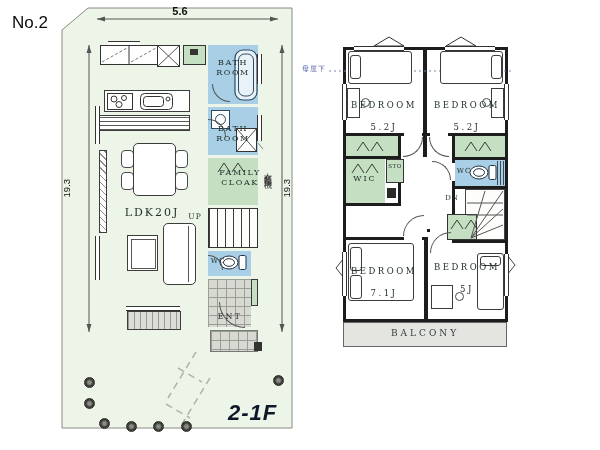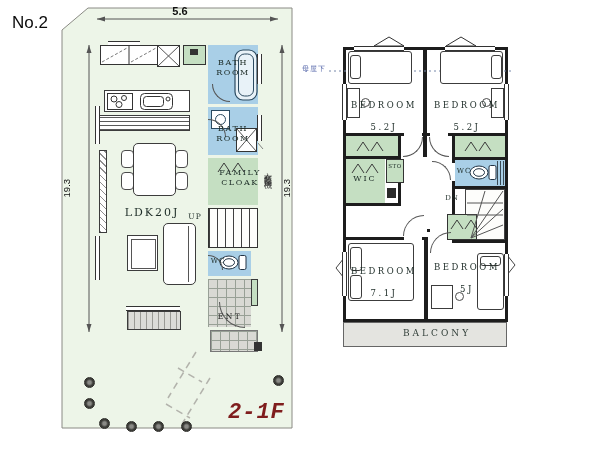--- a/index.html
+++ b/index.html
@@ -7,22 +7,22 @@
           font-family:"DejaVu Serif",serif;}
   .abs{position:absolute;}
   .wall{position:absolute;background:#1d1d1d;}
   .wallgap{position:absolute;background:#ffffff;}
   .room{position:absolute;box-sizing:border-box;}
   .blue{background:#a9cfe7;}
   .green{background:#c5dfc2;}
   .lbl{position:absolute;font-family:"DejaVu Serif",serif;color:#1c2b26;letter-spacing:1.6px;
        white-space:pre-line;text-align:center;line-height:1.3;font-size:8px;z-index:40;}
   .sans{font-family:"Liberation Sans",sans-serif;letter-spacing:0;}
-  .flabel{position:absolute;font-family:Liberation Mono, monospace;font-style:italic;font-weight:bold;
-          font-size:22px;color:#7f1d1d;letter-spacing:1px;z-index:40;}
+  .flabel{position:absolute;font-family:Liberation Sans, sans-serif;font-style:italic;font-weight:bold;
+          font-size:22px;color:#0f172a;letter-spacing:1px;z-index:40;}
   .furn{position:absolute;box-sizing:border-box;border:1.2px solid #3c3c3c;background:#fff;z-index:20;}
   .rnd{border-radius:5px;}
   .chair{position:absolute;box-sizing:border-box;border:1px solid #4a4a4a;background:#fff;border-radius:4px;z-index:19;}
   .circ{border-radius:50%;}
   .tiles{background-color:#d9d9d4;
          background-image:linear-gradient(#98a096 1px,transparent 1px),
                           linear-gradient(90deg,#98a096 1px,transparent 1px);
          background-size:9px 9px;}
   .treads{background-color:#fdfdfb;
           background-image:repeating-linear-gradient(90deg,#3f3f3f 0 1px,transparent 1px 8px);}
@@ -317,16 +317,16 @@
     <div style="letter-spacing:2.5px;font-size:8.5px;">7.1J</div>
   </div>
   <div class="lbl" style="left:427px;top:252px;width:80px;">
     <div style="letter-spacing:2.5px;font-size:8.5px;">BEDROOM</div>
     <div style="letter-spacing:2.5px;font-size:8.5px;">5J</div>
   </div>
   <div class="lbl" style="left:346px;top:174px;width:38px;letter-spacing:2px;">WIC</div>
   <div class="lbl" style="left:385px;top:163px;width:20px;font-size:5.5px;letter-spacing:0.5px;">STO</div>
   <div class="lbl" style="left:455px;top:167px;width:18px;font-size:7px;letter-spacing:1px;">WC</div>
   <div class="lbl" style="left:442px;top:194px;width:20px;font-size:7px;letter-spacing:1px;">DN</div>
-  <div class="lbl" style="left:343px;top:328px;width:164px;font-size:9px;letter-spacing:3px;color:#33403a;padding-left:12px;">BALCONY</div>
+  <div class="lbl" style="left:343px;top:328px;width:164px;font-size:9px;letter-spacing:3px;color:#33403a;">BALCONY</div>
   <div class="lbl" style="left:299px;top:65px;width:30px;font-size:7px;letter-spacing:1px;color:#5566aa;font-family:'DejaVu Sans',sans-serif;">母屋下</div>
 
 </div>
 
 </body></html>

